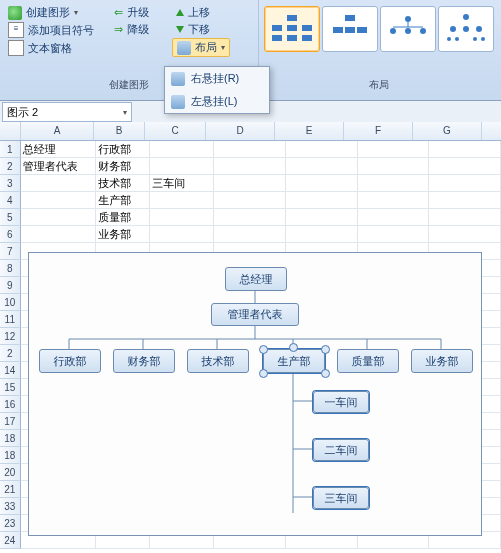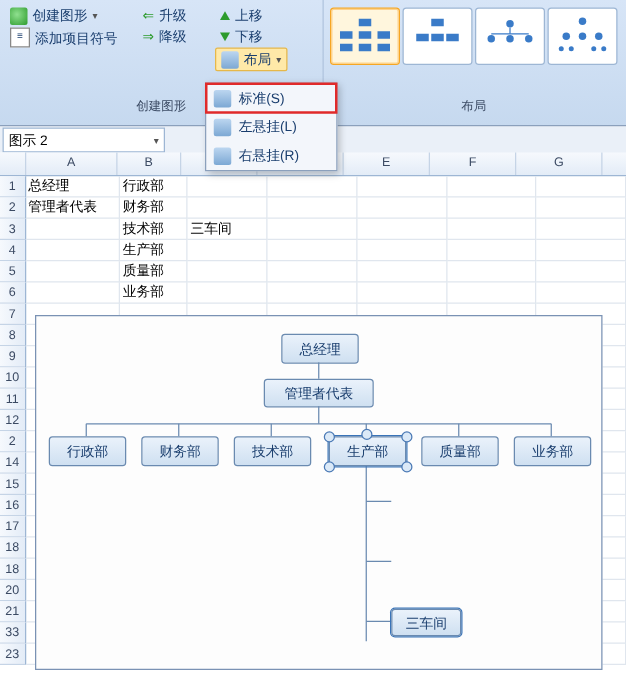--- a/index.html
+++ b/index.html
@@ -58,20 +58,24 @@
   <div class="rgroup" style="left:0;width:258px">
     <div style="position:absolute;left:4px;top:4px">
       <div class="rbtn">
             <span class="ic ic-green"></span>
             <span>创建图形</span>
             <span class="arrow">▾</span>
           </div>
       <div class="rbtn">
             <span class="ic" style="background:#fff;border:1px solid #888;font-size:8px;text-align:center;line-height:12px">≡</span>
             <span>添加项目符号</span>
+          </div>
+      <div class="rbtn">
+            <span class="ic" style="background:#fff;border:1px solid #888"></span>
+            <span>文本窗格</span>
           </div>
     </div>
     <div style="position:absolute;left:110px;top:4px">
       <div class="rbtn">
             <span style="color:#2d9b2d">⇐</span>
             <span>升级</span>
           </div>
       <div class="rbtn">
             <span style="color:#2d9b2d">⇒</span>
             <span>降级</span>
@@ -137,31 +141,27 @@
               <circle cx="32" cy="28" r="2" fill="#3a7bc8"></circle>
               <circle cx="40" cy="28" r="2" fill="#3a7bc8"></circle>
             </svg>
           </div>
     </div>
     <div class="glabel">布局</div>
   </div>
 </div>
 
 <div class="ldrop">
-  <div class="mi hi">
+  <div class="mi">
         <span class="ic" style="background:linear-gradient(#bcd6f0,#7ca8d4);border-radius:2px"></span>
-        <span>标准(S)</span>
+        <span>右悬挂(R)</span>
       </div>
   <div class="mi">
         <span class="ic" style="background:linear-gradient(#bcd6f0,#7ca8d4);border-radius:2px"></span>
         <span>左悬挂(L)</span>
-      </div>
-  <div class="mi">
-        <span class="ic" style="background:linear-gradient(#bcd6f0,#7ca8d4);border-radius:2px"></span>
-        <span>右悬挂(R)</span>
       </div>
 </div>
 
 <div class="nbrow">
   <div class="nbox">
         <span>图示 2</span>
         <span class="arrow">▾</span>
       </div>
 </div>
 
@@ -392,20 +392,30 @@
           <div class="cell" style="width: 72px;"></div>
           <div class="cell" style="width: 50px;"></div>
           <div class="cell" style="width: 60px;"></div>
           <div class="cell" style="width: 68px;"></div>
           <div class="cell" style="width: 68px;"></div>
           <div class="cell" style="width: 68px;"></div>
           <div class="cell" style="width: 68px;"></div>
         </div>
         <div class="row">
           <div class="rh2">23</div>
+          <div class="cell" style="width: 72px;"></div>
+          <div class="cell" style="width: 50px;"></div>
+          <div class="cell" style="width: 60px;"></div>
+          <div class="cell" style="width: 68px;"></div>
+          <div class="cell" style="width: 68px;"></div>
+          <div class="cell" style="width: 68px;"></div>
+          <div class="cell" style="width: 68px;"></div>
+        </div>
+        <div class="row">
+          <div class="rh2">24</div>
           <div class="cell" style="width: 72px;"></div>
           <div class="cell" style="width: 50px;"></div>
           <div class="cell" style="width: 60px;"></div>
           <div class="cell" style="width: 68px;"></div>
           <div class="cell" style="width: 68px;"></div>
           <div class="cell" style="width: 68px;"></div>
           <div class="cell" style="width: 68px;"></div>
         </div>
       </div>
 
@@ -426,20 +436,22 @@
           <line x1="264" y1="244" x2="284" y2="244"></line>
     </svg>
     <div class="node" style="left:196px;top:14px;width:60px;height:22px">总经理</div>
     <div class="node" style="left:182px;top:50px;width:86px;height:21px">管理者代表</div>
     <div class="node" style="left:10px;top:96px;width:60px;height:22px">行政部</div>
     <div class="node" style="left:84px;top:96px;width:60px;height:22px">财务部</div>
     <div class="node" style="left:158px;top:96px;width:60px;height:22px">技术部</div>
     <div class="node sel" style="left:234px;top:96px;width:60px;height:22px">生产部</div>
     <div class="node" style="left:308px;top:96px;width:60px;height:22px">质量部</div>
     <div class="node" style="left:382px;top:96px;width:60px;height:22px">业务部</div>
+    <div class="node sel" style="left:284px;top:138px;width:54px;height:20px">一车间</div>
+    <div class="node sel" style="left:284px;top:186px;width:54px;height:20px">二车间</div>
     <div class="node sel" style="left:284px;top:234px;width:54px;height:20px">三车间</div>
 
     <span class="handle" style="left:230px;top:92px"></span>
     <span class="handle" style="left:260px;top:90px"></span>
     <span class="handle" style="left:292px;top:92px"></span>
     <span class="handle" style="left:230px;top:116px"></span>
     <span class="handle" style="left:292px;top:116px"></span>
   </div>
 </div>
 

